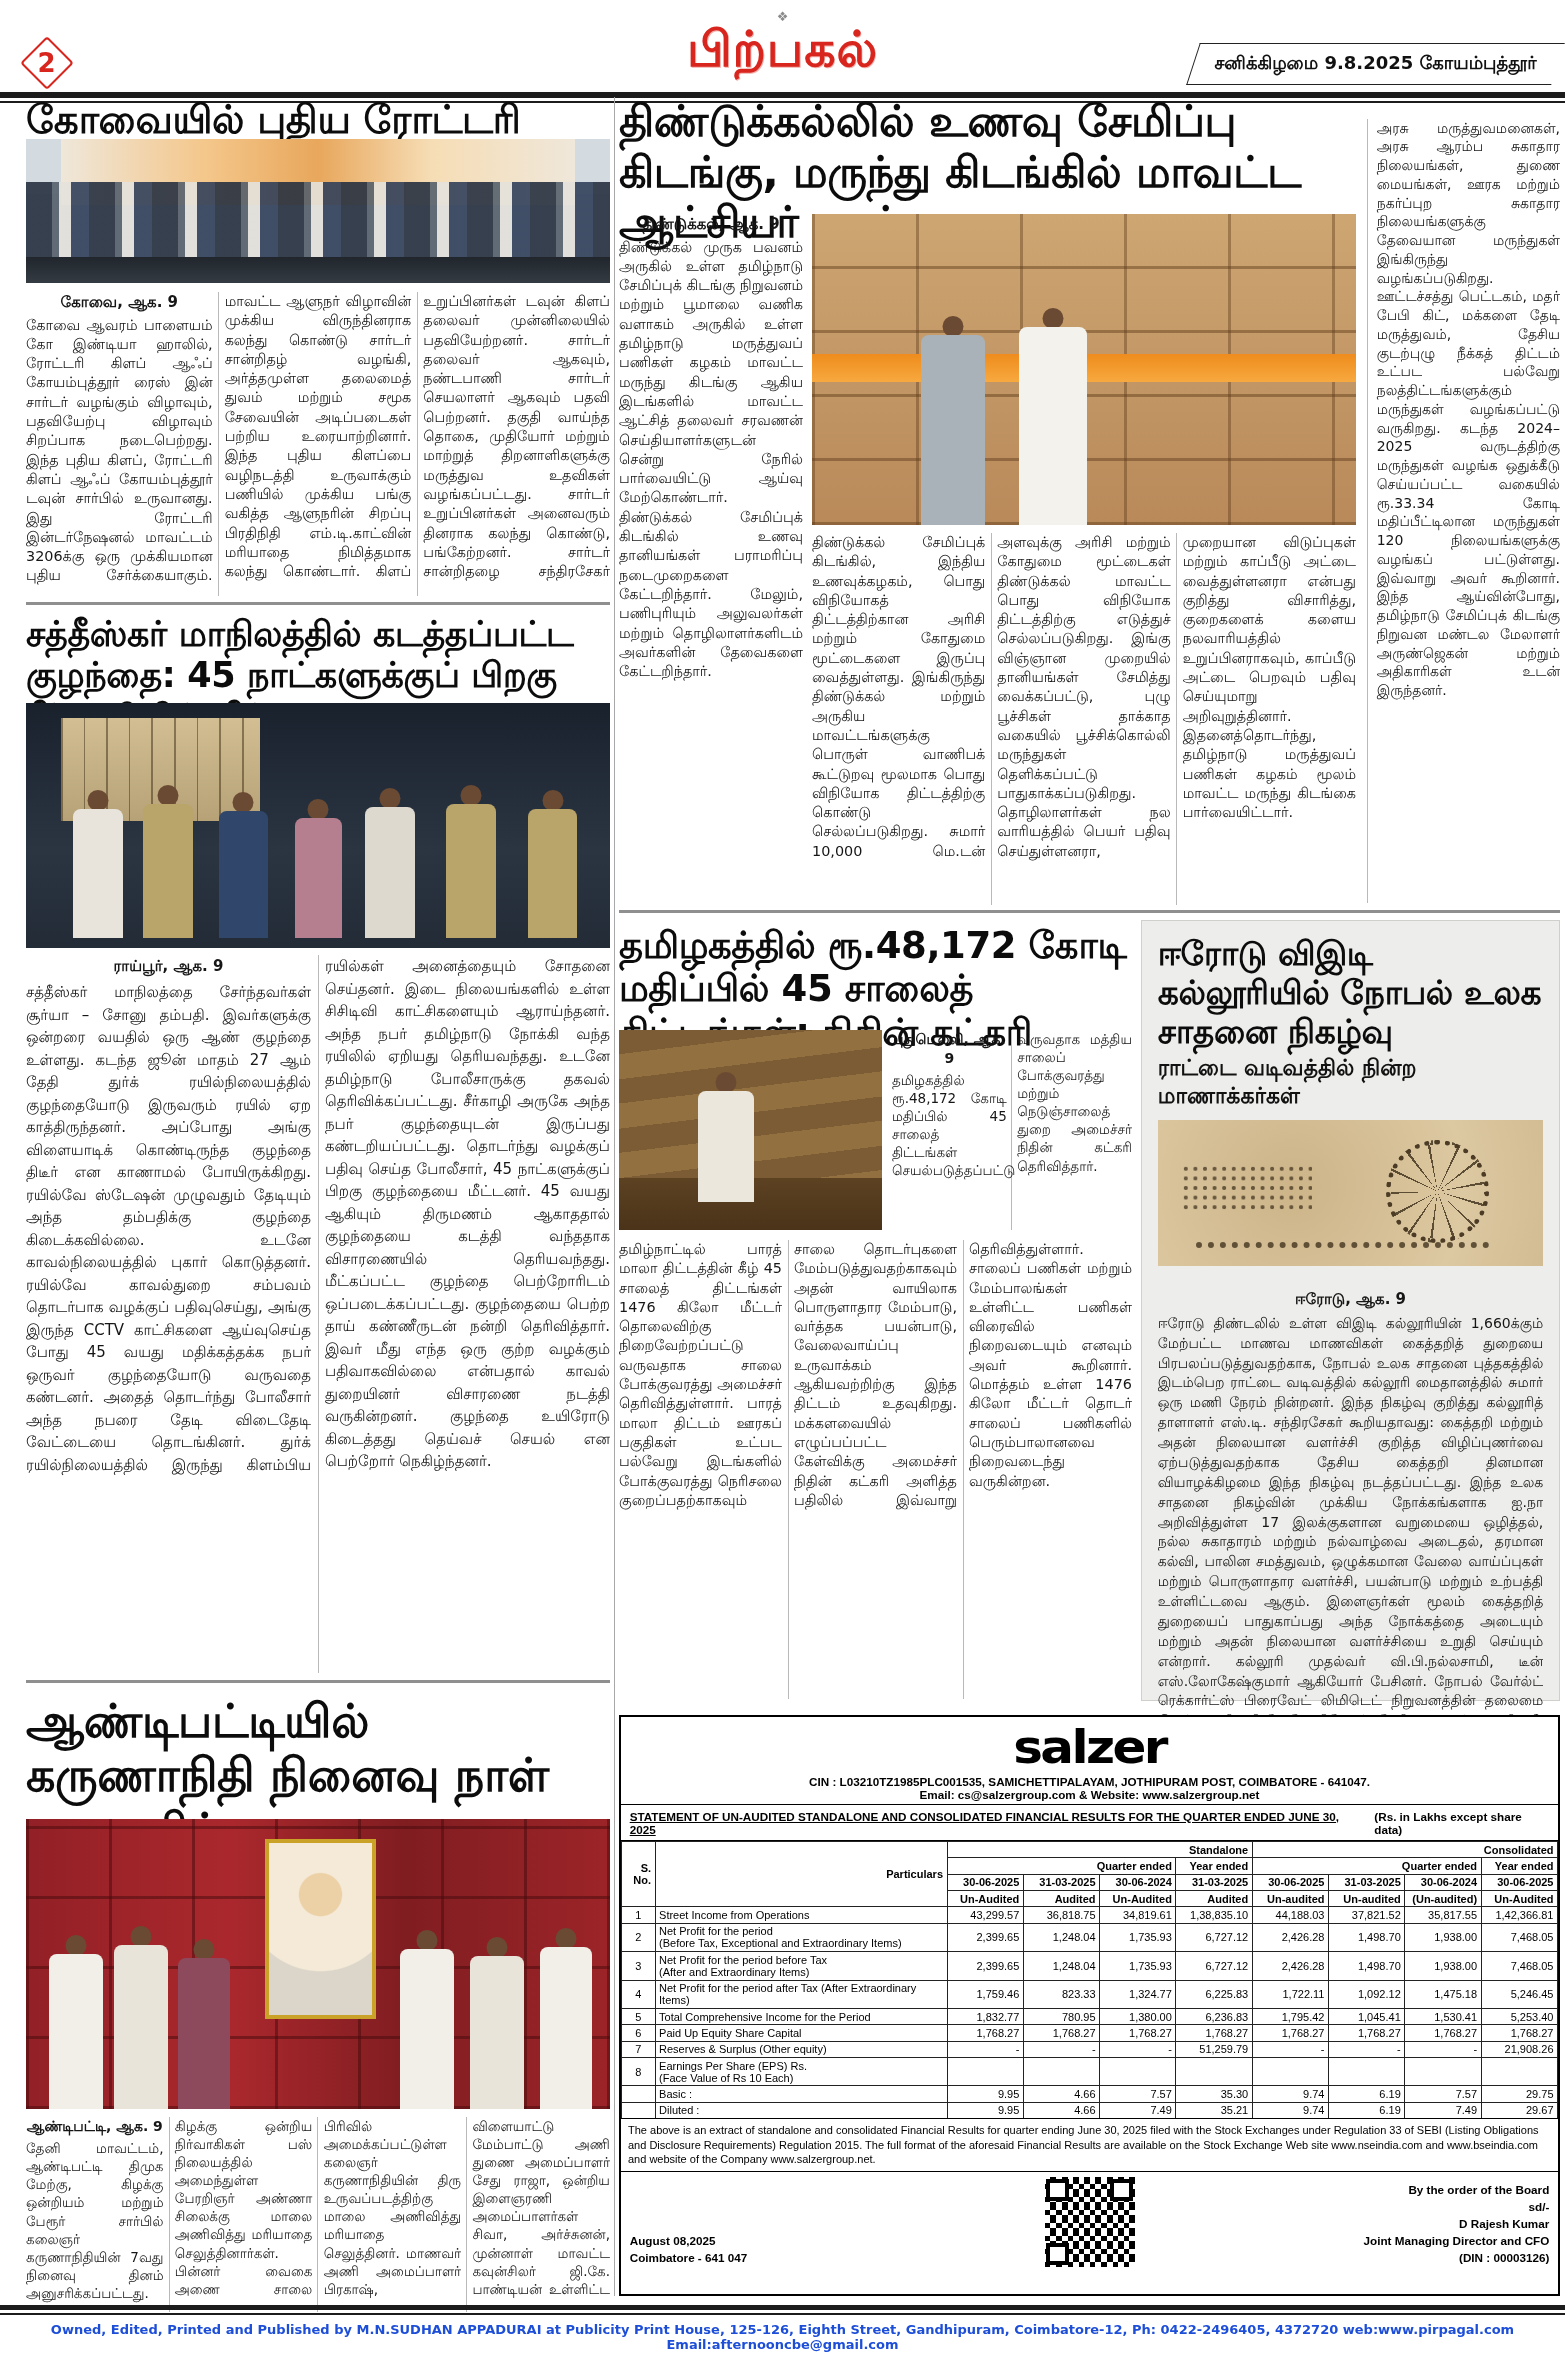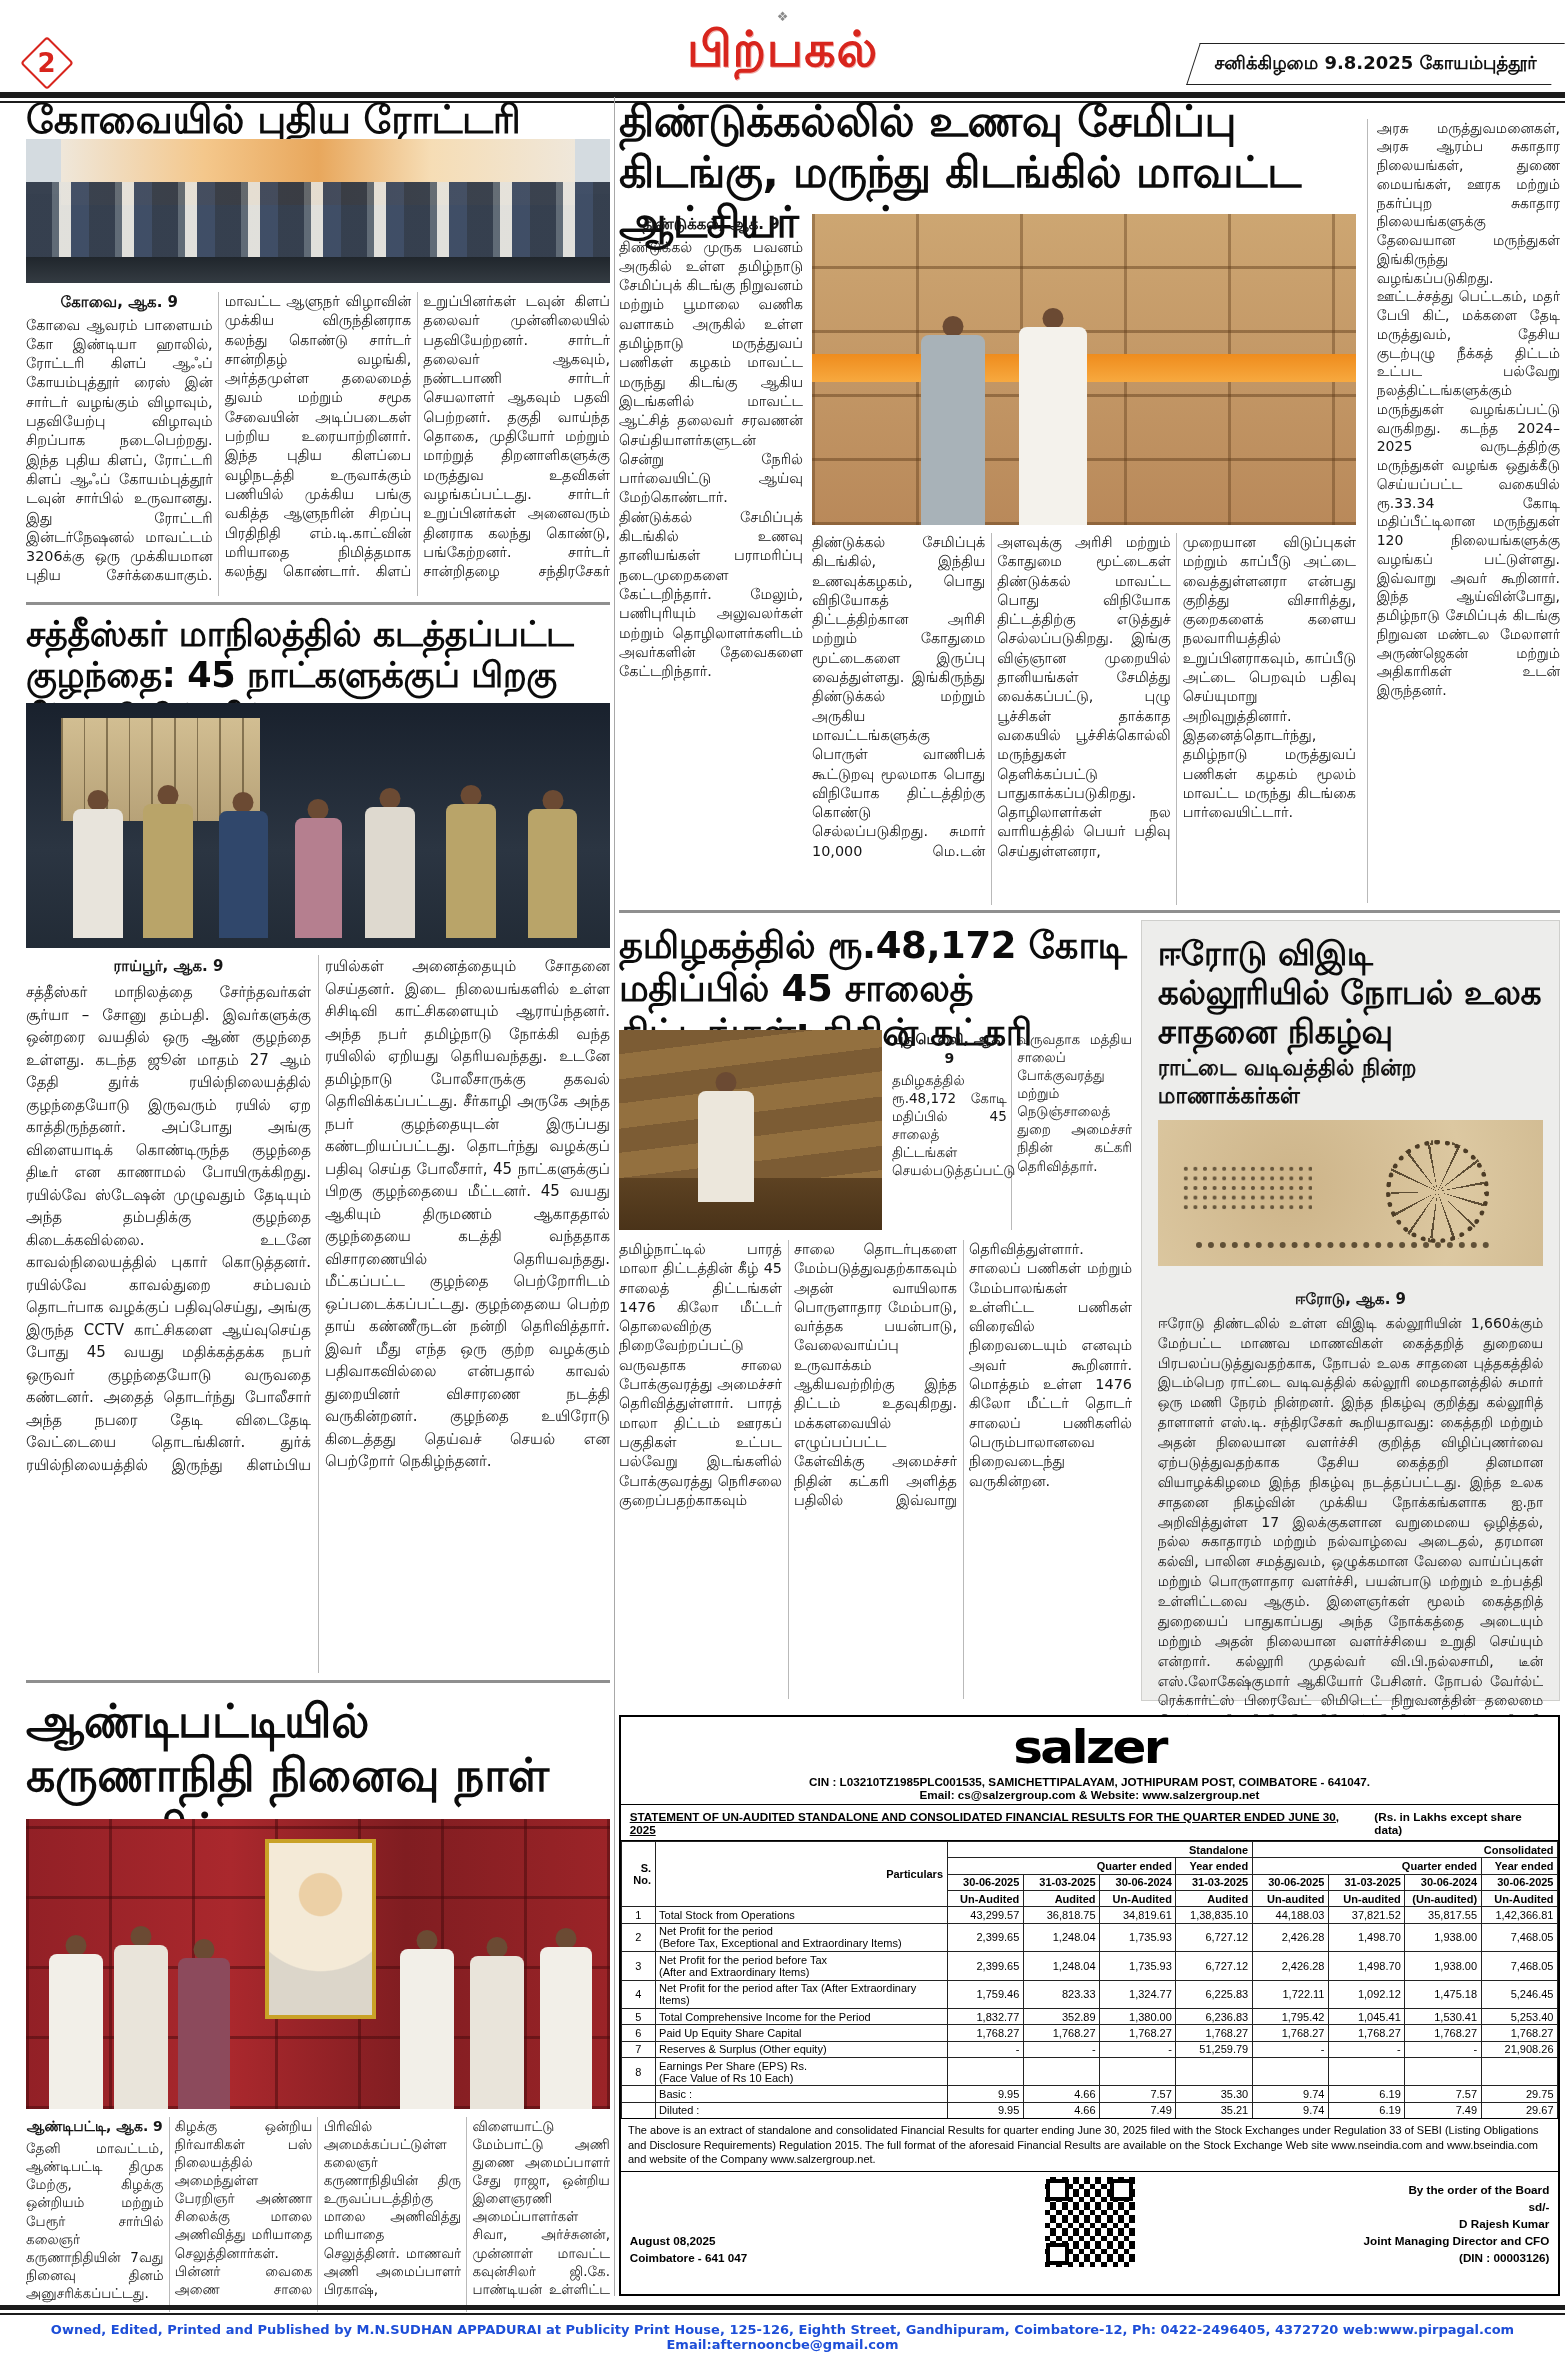--- a/index.html
+++ b/index.html
@@ -289,21 +289,21 @@
             <th>Audited</th>
             <th>Un-audited</th>
             <th>Un-audited</th>
             <th>(Un-audited)</th>
             <th>Un-Audited</th>
           </tr>
       </thead>
       <tbody id="fin-rows">
           <tr>
             <td class="sno">1</td>
-            <td class="part">Total Stock from Operations</td>
+            <td class="part">Street Income from Operations</td>
             <td class="val">43,299.57</td>
             <td class="val">36,818.75</td>
             <td class="val">34,819.61</td>
             <td class="val">1,38,835.10</td>
             <td class="val">44,188.03</td>
             <td class="val">37,821.52</td>
             <td class="val">35,817.55</td>
             <td class="val">1,42,366.81</td>
           </tr>
           <tr>
@@ -341,21 +341,21 @@
             <td class="val">6,225.83</td>
             <td class="val">1,722.11</td>
             <td class="val">1,092.12</td>
             <td class="val">1,475.18</td>
             <td class="val">5,246.45</td>
           </tr>
           <tr>
             <td class="sno">5</td>
             <td class="part">Total Comprehensive Income for the Period</td>
             <td class="val">1,832.77</td>
-            <td class="val">352.89</td>
+            <td class="val">780.95</td>
             <td class="val">1,380.00</td>
             <td class="val">6,236.83</td>
             <td class="val">1,795.42</td>
             <td class="val">1,045.41</td>
             <td class="val">1,530.41</td>
             <td class="val">5,253.40</td>
           </tr>
           <tr>
             <td class="sno">6</td>
             <td class="part">Paid Up Equity Share Capital</td>

